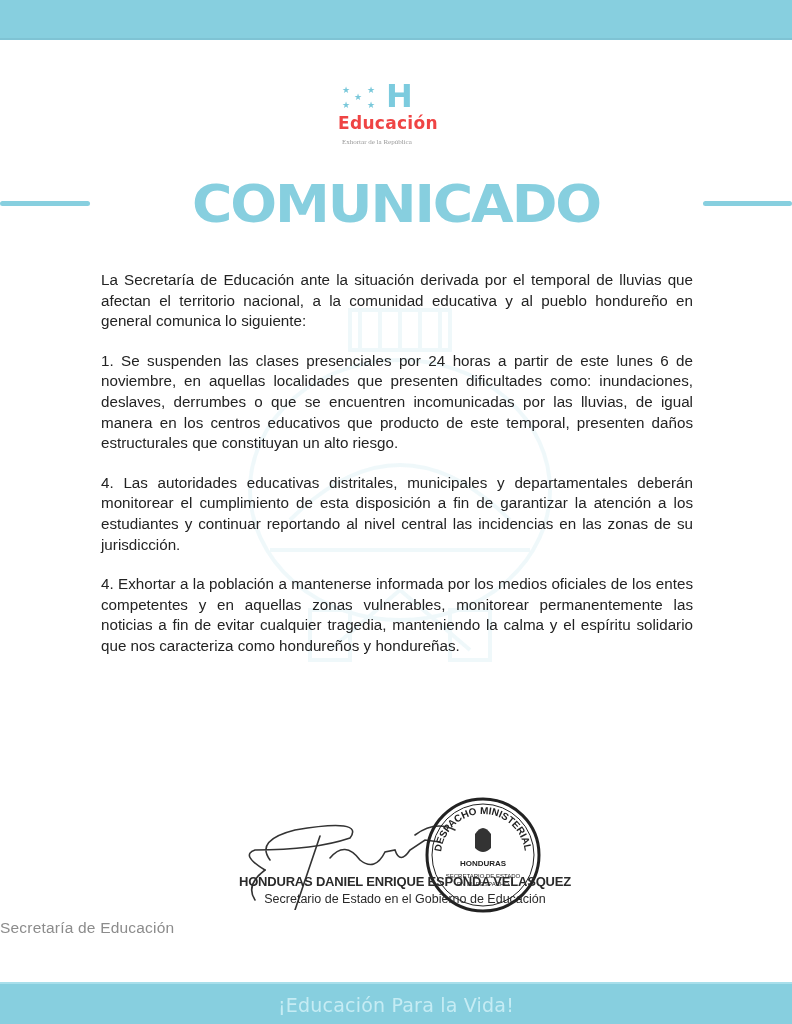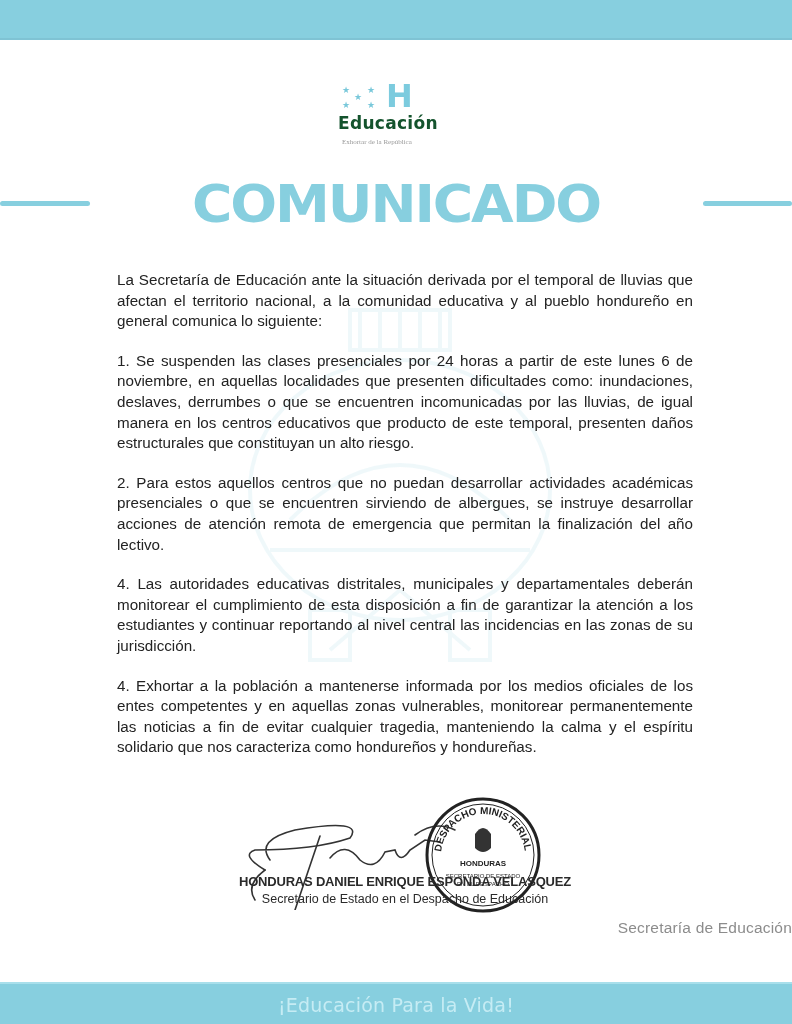--- a/index.html
+++ b/index.html
@@ -30,21 +30,21 @@
     }
     .logo-mark { position: absolute; left: 2px; top: 2px; width: 72px; height: 32px; }
     .logo-stars { position: absolute; left: 0; top: 0; width: 40px; height: 30px; }
     .star { position: absolute; font-size: 9px; color: #79c8da; line-height: 9px; }
     .logo-h {
       position: absolute; left: 46px; top: -1px; font-size: 32px; font-weight: bold;
       color: #7ccbde; line-height: 30px; font-family: "DejaVu Sans", sans-serif;
     }
     .logo-name {
       position: absolute; left: 0; top: 33px; font-size: 17px; font-weight: bold;
-      color: #14532d; font-family: "DejaVu Sans", sans-serif; letter-spacing: 0.3px;
+      color: #ef4444; font-family: "DejaVu Sans", sans-serif; letter-spacing: 0.3px;
     }
     .logo-sub {
       position: absolute; left: 4px; top: 58px; font-size: 7px;
       color: #9a9a9a; font-family: "Liberation Serif", serif;
     }
     
     .title-line {
       position: absolute; top: 201px; height: 5px; background: #87cfdf; border-radius: 3px;
     }
     .title-line.left { left: 0; width: 90px; }
@@ -57,37 +57,37 @@
     }
     
     .watermark {
       position: absolute; left: 230px; top: 290px; width: 340px; height: 400px; opacity: 0.09;
     }
     
     .content {
       position: absolute; left: 101px; top: 270px; width: 592px;
       font-size: 15.2px; line-height: 20.6px; color: #232323;
     }
-    .para { margin: 0 0 19px 16px; text-align: justify; }
+    .para { margin: 0 0 19px 0; text-align: justify; }
     
     .sig-area { position: absolute; left: 225px; top: 800px; width: 360px; height: 150px; }
     .signature-scribble { position: absolute; left: 0; top: 0; width: 260px; height: 110px; }
     .stamp {
       position: absolute; left: 196px; top: -4px; width: 124px; height: 118px;
     }
     .signer-name {
       position: absolute; left: 0; top: 74px; width: 360px; text-align: center;
       font-size: 13px; font-weight: bold; color: #2a2a2a; letter-spacing: -0.2px;
     }
     .signer-title {
       position: absolute; left: 0; top: 92px; width: 360px; text-align: center;
       font-size: 12.5px; color: #2a2a2a;
     }
     .department {
-      position: absolute; left: 0; top: 919px; width: 792px; text-align: right;
+      position: absolute; left: 0; top: 919px; width: 792px; text-align: left;
       font-size: 15.5px; color: #8c8c8c; letter-spacing: 0.2px;
     }
   </style>
 </head>
 <body>
 
 <div class="top-band"></div>
 
 <div class="logo">
   <div class="logo-mark">
@@ -117,21 +117,20 @@
     <path d="M40 260 L300 260"></path>
     <path d="M170 300 L100 360 M170 300 L240 360"></path>
     <rect x="80" y="320" width="40" height="50"></rect>
     <rect x="220" y="320" width="40" height="50"></rect>
   </g>
 </svg>
 
 <div class="content">
   <p class="para">La Secretaría de Educación ante la situación derivada por el temporal de lluvias que afectan el territorio nacional, a la comunidad educativa y al pueblo hondureño en general comunica lo siguiente:</p>
   <p class="para">1. Se suspenden las clases presenciales por 24 horas a partir de este lunes 6 de noviembre, en aquellas localidades que presenten dificultades como: inundaciones, deslaves, derrumbes o que se encuentren incomunicadas por las lluvias, de igual manera en los centros educativos que producto de este temporal, presenten daños estructurales que constituyan un alto riesgo.</p>
-  <p class="para">2. Para estos aquellos centros que no puedan desarrollar actividades académicas presenciales o que se encuentren sirviendo de albergues, se instruye desarrollar acciones de atención remota de emergencia que permitan la finalización del año lectivo.</p>
   <p class="para">4. Las autoridades educativas distritales, municipales y departamentales deberán monitorear el cumplimiento de esta disposición a fin de garantizar la atención a los estudiantes y continuar reportando al nivel central las incidencias en las zonas de su jurisdicción.</p>
   <p class="para">4. Exhortar a la población a mantenerse informada por los medios oficiales de los entes competentes y en aquellas zonas vulnerables, monitorear permanentemente las noticias a fin de evitar cualquier tragedia, manteniendo la calma y el espíritu solidario que nos caracteriza como hondureños y hondureñas.</p>
 </div>
 
 <div class="sig-area">
   <svg class="signature-scribble" viewBox="0 0 260 110">
     <g fill="none" stroke="#333" stroke-width="1.6" stroke-linecap="round">
       <path d="M45 60 Q30 40 70 30 Q140 18 125 38 Q90 50 30 50 Q15 55 40 70"></path>
       <path d="M40 70 Q20 85 30 100 M95 36 L70 110"></path>
       <path d="M105 58 Q120 40 135 60 Q150 72 160 52 L170 50 Q175 65 185 50 L200 40 L215 42"></path>
@@ -146,20 +145,20 @@
     <circle cx="62" cy="59" r="51" fill="none" stroke="#222" stroke-width="1"></circle>
     <text font-size="10" font-weight="bold" fill="#222" font-family="Liberation Sans, sans-serif">
       <textPath href="#stampArc" startOffset="4">DESPACHO MINISTERIAL</textPath>
     </text>
     <path d="M54 38 Q62 26 70 38 L70 52 Q62 60 54 52 Z" fill="#333"></path>
     <text x="62" y="70" text-anchor="middle" font-size="8" font-weight="bold" fill="#222" font-family="Liberation Sans, sans-serif">HONDURAS</text>
     <text x="62" y="82" text-anchor="middle" font-size="6" fill="#222" font-family="Liberation Sans, sans-serif">SECRETARIO DE ESTADO</text>
     <text x="62" y="90" text-anchor="middle" font-size="6" fill="#222" font-family="Liberation Sans, sans-serif">EN EL DESPACHO</text>
   </svg>
   <div class="signer-name">HONDURAS DANIEL ENRIQUE ESPONDA VELASQUEZ</div>
-  <div class="signer-title">Secretario de Estado en el Despacho de Educación</div>
+  <div class="signer-title">Secretario de Estado en el Gobierno de Educación</div>
 </div>
 
 <div class="department">Secretaría de Educación</div>
 
 <div class="bottom-band">
   <span class="slogan">¡Educación Para la Vida!</span>
 </div>
 
 </body></html>

